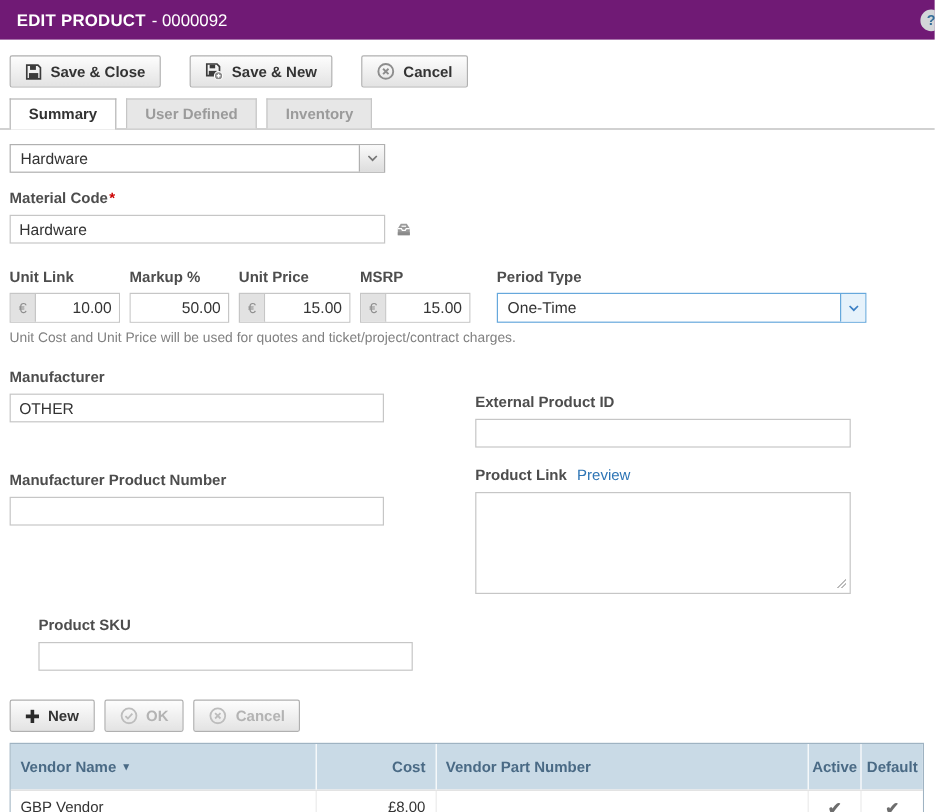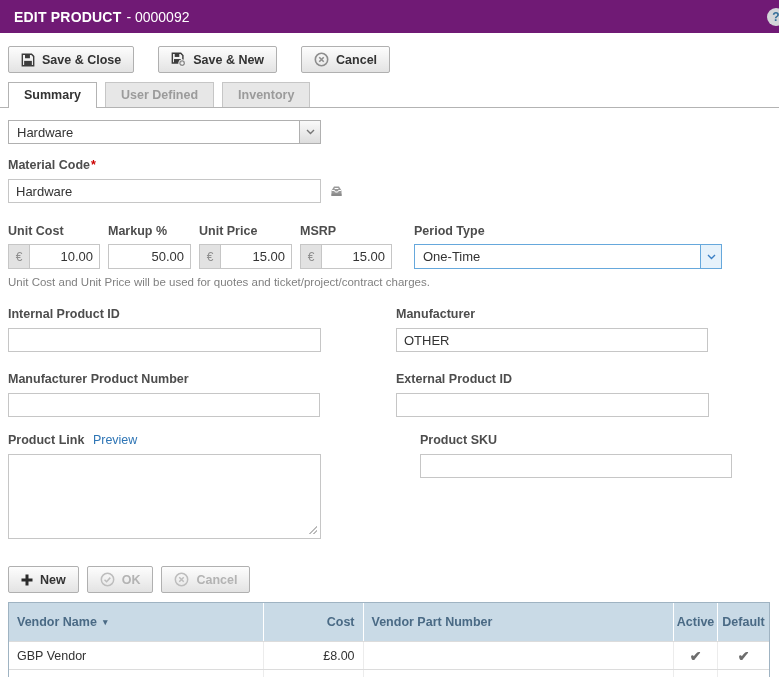--- a/index.html
+++ b/index.html
@@ -203,21 +203,21 @@
             <rect x="3.5" y="8.6" width="10" height="2.4" fill="#8a8a8a"></rect>
             <rect x="6.6" y="3" width="3.8" height="1" fill="#fff"></rect>
           </svg>
       </span>
     </div>
   </div>
 
   <div class="field" style="margin-top:22px;">
     <div class="price-row">
       <div class="pgroup">
-        <span class="lbl">Unit Cost</span>
+        <span class="lbl">Unit Link</span>
         <div class="money w-unitcost">
           <span class="cur">€</span>
           <input value="10.00" style="">
         </div>
       </div>
       <div class="pgroup">
         <span class="lbl">Markup %</span>
         <div class="money w-markup">
           <input value="50.00" style="">
         </div>
@@ -246,35 +246,31 @@
               </svg>
           </span>
         </div>
       </div>
     </div>
     <div class="note">Unit Cost and Unit Price will be used for quotes and ticket/project/contract charges.</div>
   </div>
 
   <div class="grid2" style="margin-top:20px;">
     <div>
-      <span class="lbl" style="display:block;margin-bottom:7px;">Internal Product ID</span>
-      <input class="tinput" style="">
-    </div>
-    <div>
       <span class="lbl" style="display:block;margin-bottom:7px;">Manufacturer</span>
       <input class="tinput right" value="OTHER" style="">
     </div>
 
+    <div class="cellpad">
+      <span class="lbl" style="display:block;margin-bottom:7px;">External Product ID</span>
+      <input class="tinput" style="">
+    </div>
     <div class="cellpad">
       <span class="lbl" style="display:block;margin-bottom:7px;">Manufacturer Product Number</span>
       <input class="tinput right" style="">
-    </div>
-    <div class="cellpad">
-      <span class="lbl" style="display:block;margin-bottom:7px;">External Product ID</span>
-      <input class="tinput" style="">
     </div>
 
     <div style="margin-top:17px;">
       <span class="lbl" style="display:block;margin-bottom:7px;">
         <span>Product Link</span>
         <span class="link" style="margin-left:5px;">Preview</span>
       </span>
       <div class="ta-wrap">
         <textarea class="ta" style=""></textarea>
         <span class="grip"></span>

